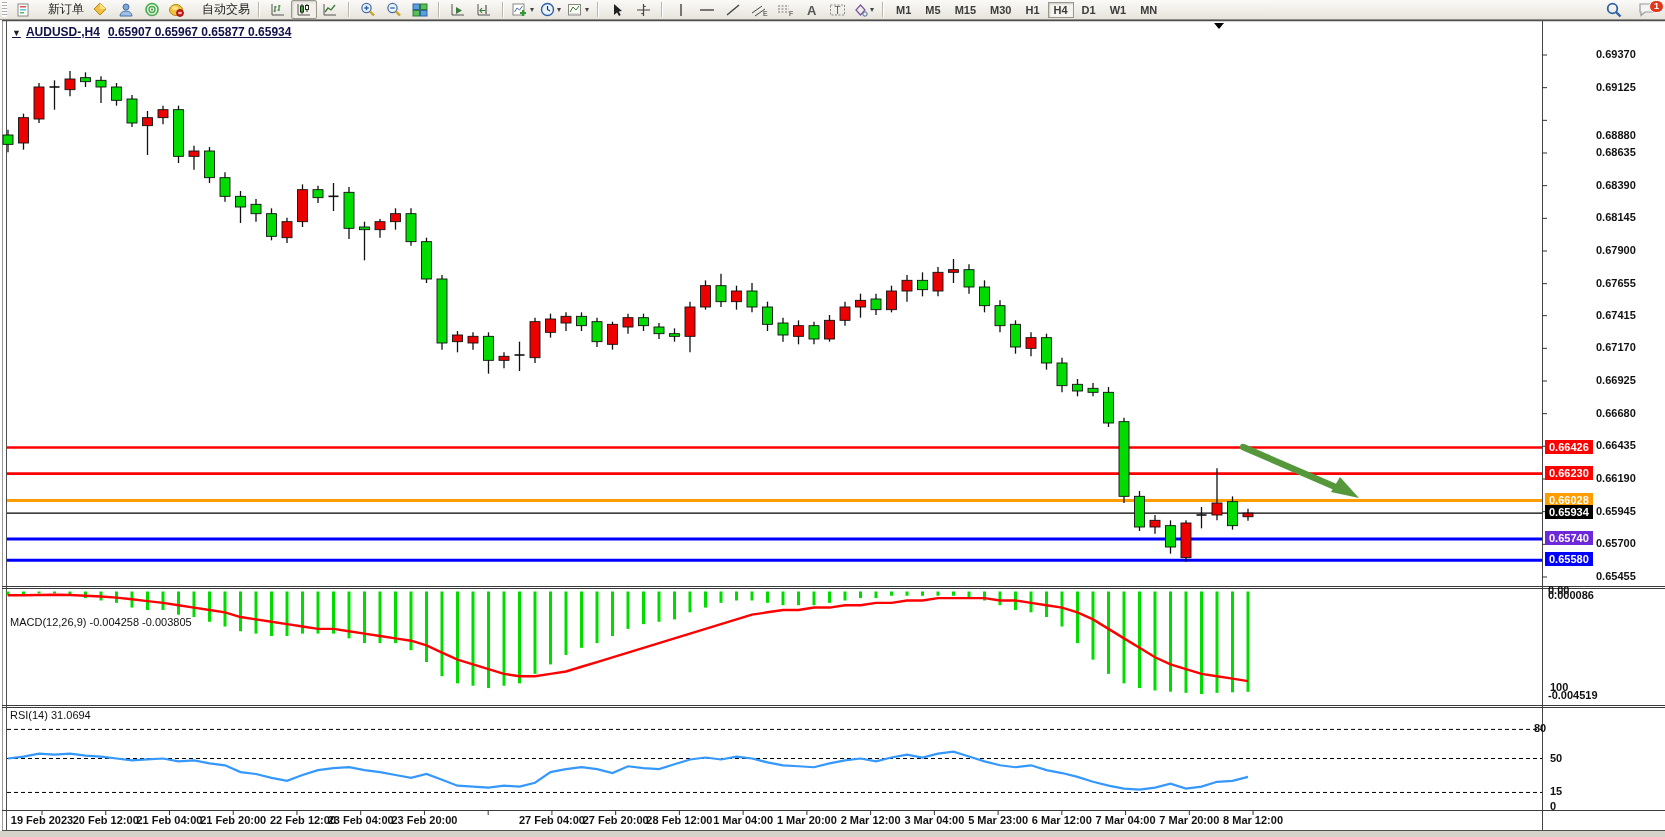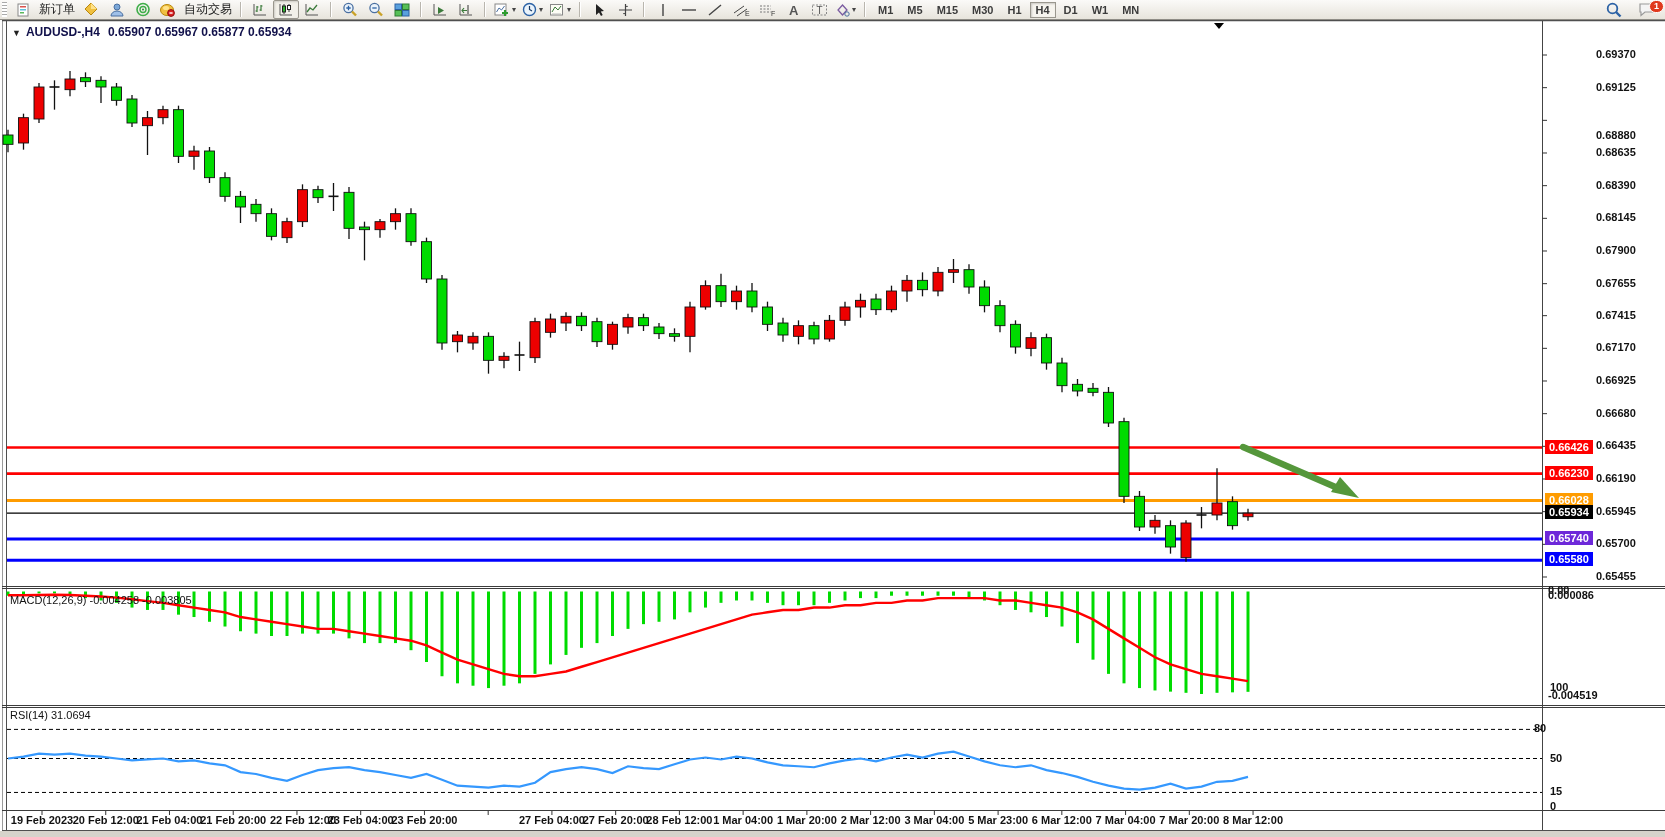--- a/index.html
+++ b/index.html
@@ -7,32 +7,32 @@
 
   
   #toolbar{position:absolute;left:0;top:0;width:1665px;height:19px;
     background:linear-gradient(#fbfaf8,#ecead f0 60%,#e7e4dc);background:linear-gradient(#fbfaf8,#e7e4dc);
     border-bottom:1px solid #8f8d86;display:flex;align-items:center;z-index:30;}
   .tgroup{display:flex;align-items:center;height:19px;padding:0 3px;}
   .tsep{width:1px;height:15px;background:#b9b6ae;border-right:1px solid #fff;margin:0 2px;}
   .tbtn{display:flex;align-items:center;justify-content:center;height:17px;min-width:20px;
     padding:0 2px;border:1px solid transparent;border-radius:2px;cursor:default;}
   .tbtn.active{background:#f2f0e9;border:1px solid #9a978e;box-shadow:inset 1px 1px 2px rgba(0,0,0,.15);}
-  .tlabel{font-size:12px;color:#1a1a1a;margin-left:8px;white-space:nowrap;}
+  .tlabel{font-size:12px;color:#1a1a1a;margin-left:17px;white-space:nowrap;}
   .caret{font-size:8px;color:#444;margin-left:2px;}
   .grip{width:5px;height:15px;margin:0 3px 0 2px;
     background:repeating-linear-gradient(180deg,#aaa 0 1px,#fff 1px 3px);}
   .tfbtn{font-size:11px;font-weight:700;color:#3c3c3c;padding:1px 5px;margin:0 1px;border:1px solid transparent;}
   .tfbtn.active{background:#f6f4ee;border:1px solid #9a978e;box-shadow:inset 1px 1px 2px rgba(0,0,0,.18);}
   #right-tools{position:absolute;right:6px;top:0;height:19px;display:flex;align-items:center;}
   #chat-badge{position:absolute;top:-1px;right:-6px;background:#e03a1e;color:#fff;font-size:9px;font-weight:700;
     border-radius:7px;padding:0 4px;line-height:11px;border:1px solid #fff;}
 
   
-  #chart-title{position:absolute;left:12px;top:25px;z-index:20;font-size:12px;font-weight:700;color:#10104a;}
+  #chart-title{position:absolute;left:12px;top:25px;z-index:20;font-size:12px;font-weight:700;color:#10104a;text-decoration:underline;}
   #chart-title .tri{font-size:9px;margin-right:5px;color:#222;}
   #chart-title .ohlc{margin-left:8px;font-weight:700;}
 
   .pane-label{position:absolute;z-index:20;font-size:11px;color:#111;white-space:nowrap;}
 
   .axis-tick{position:absolute;left:1551px;z-index:10;font-size:11px;font-weight:700;color:#111;white-space:nowrap;padding-left:45px;}
   .axis-badge{position:absolute;left:1545px;z-index:12;font-size:11px;font-weight:700;color:#fff;
     padding:1px 4px;white-space:nowrap;}
   .sub-axis{position:absolute;left:1548px;z-index:10;font-size:11px;font-weight:700;color:#111;white-space:nowrap;}
 
@@ -278,21 +278,21 @@
       </svg>
       <span id="chat-badge">1</span>
     </div>
   </div>
 </div>
 
 <div id="chart-title">
   <span class="tri">▼</span><span>AUDUSD-,H4</span><span class="ohlc">0.65907 0.65967 0.65877 0.65934</span>
 </div>
 
-<div class="pane-label" style="left:10px;top:594px;">
+<div class="pane-label" style="left:10px;top:616px;">
   <span>MACD(12,26,9)</span>
   <span>-0.004258</span>
   <span>-0.003805</span>
 </div>
 <div class="pane-label" style="left:10px;top:709px;">
   <span>RSI(14)</span>
   <span>31.0694</span>
 </div>
 
 <div class="sub-axis" style="top:584px;">0.00</div>

